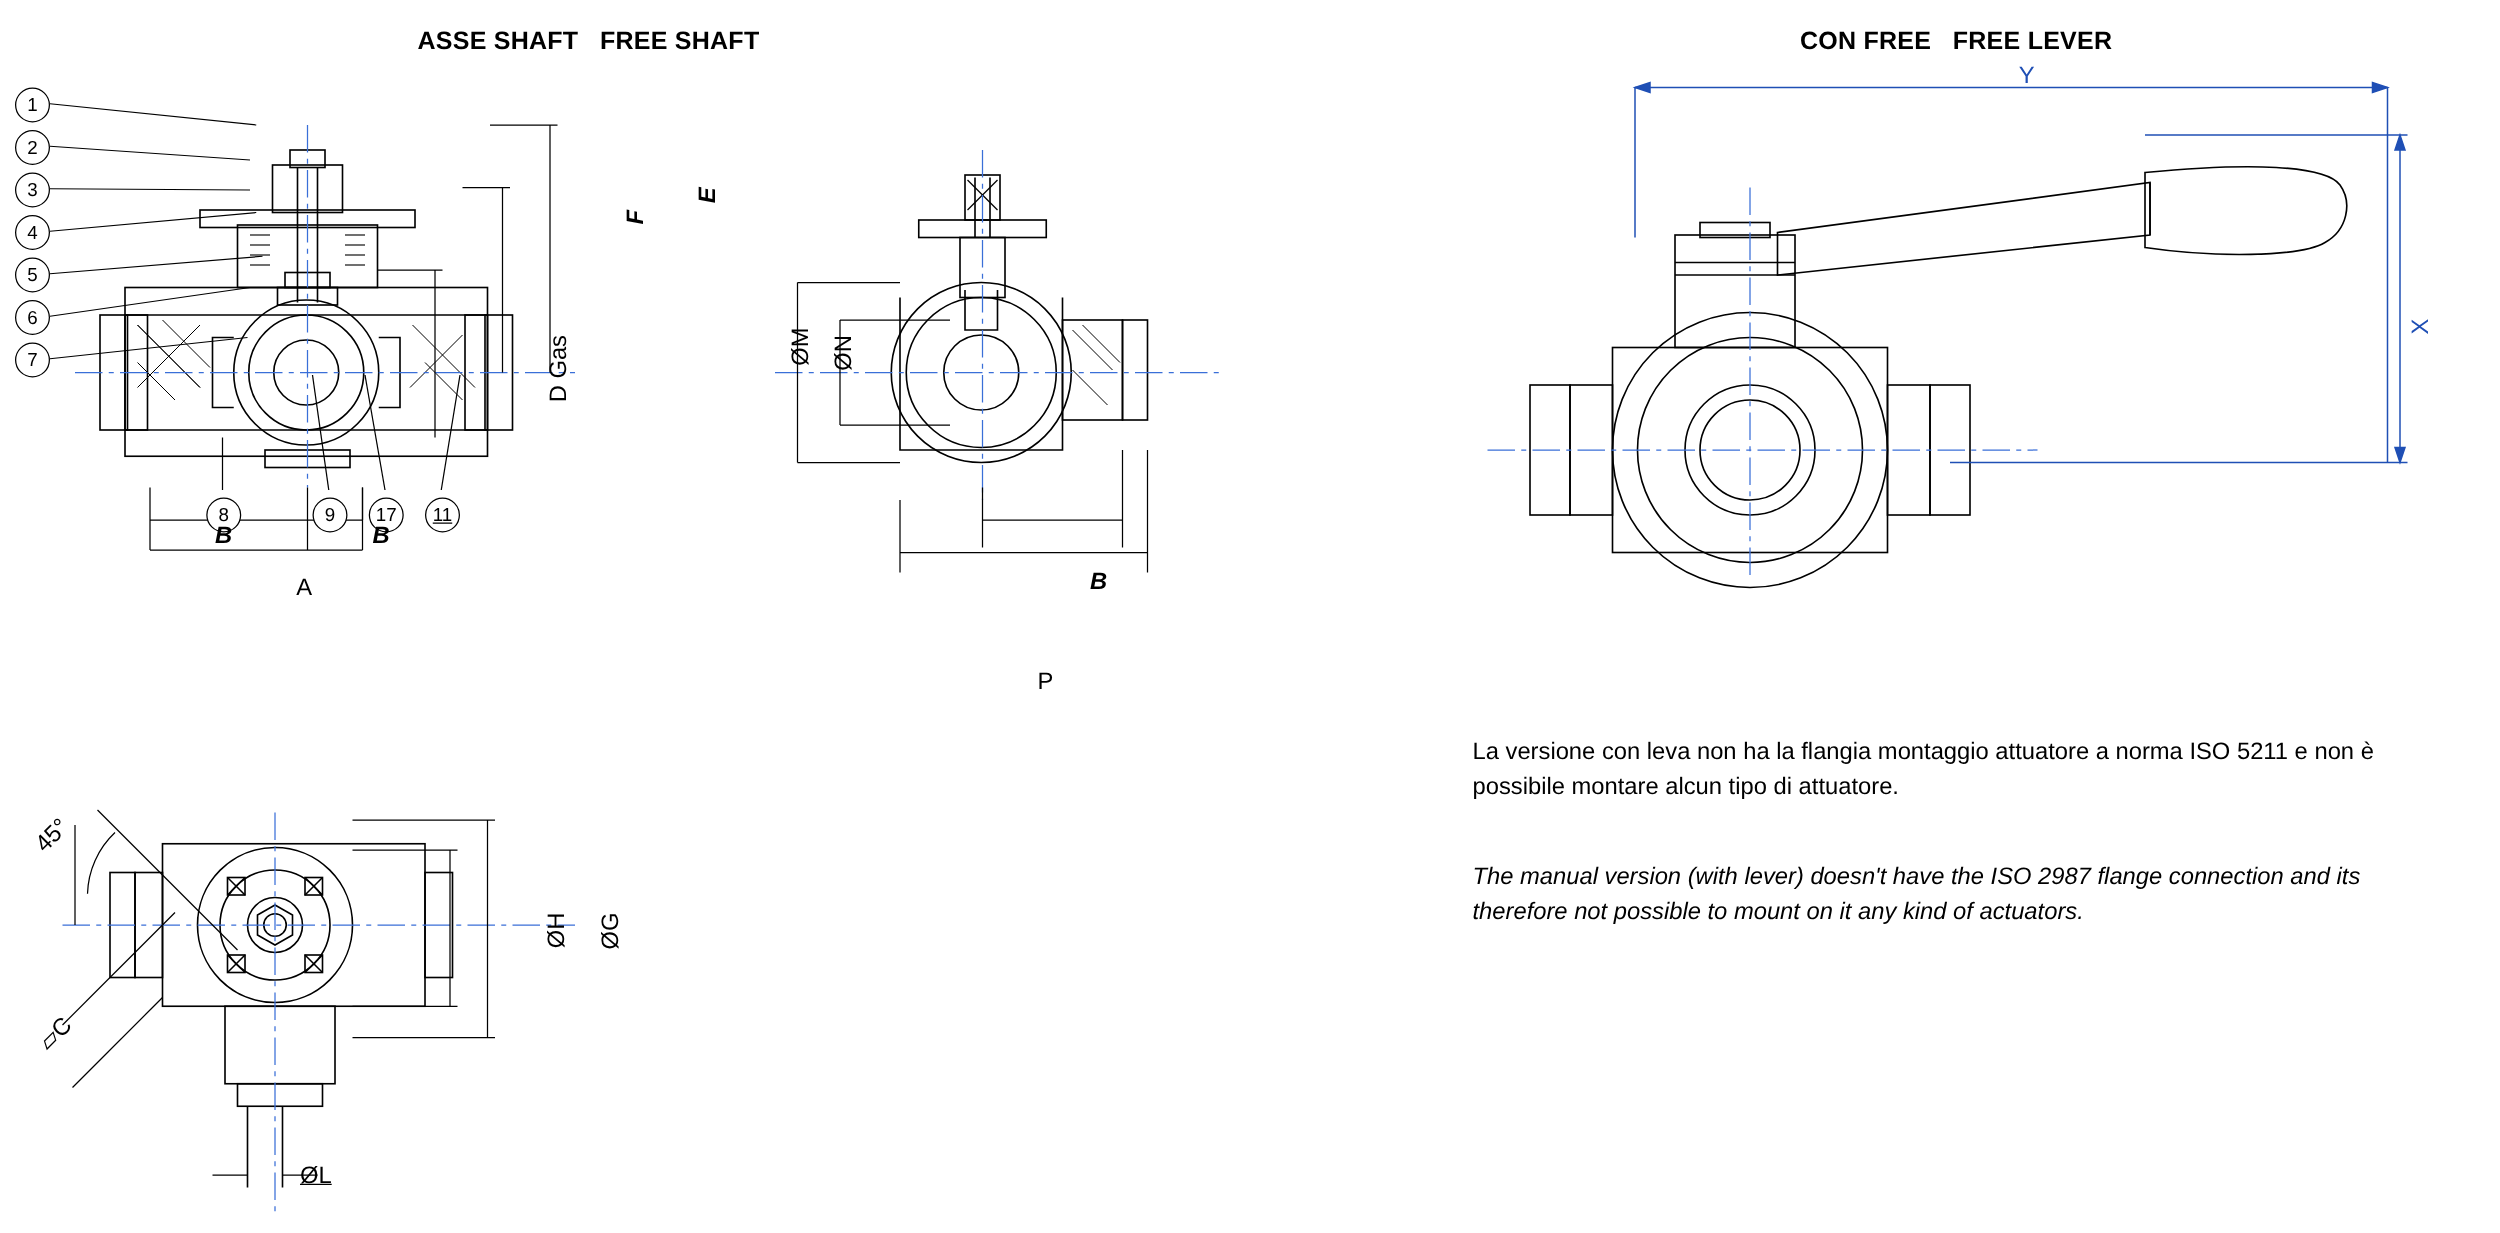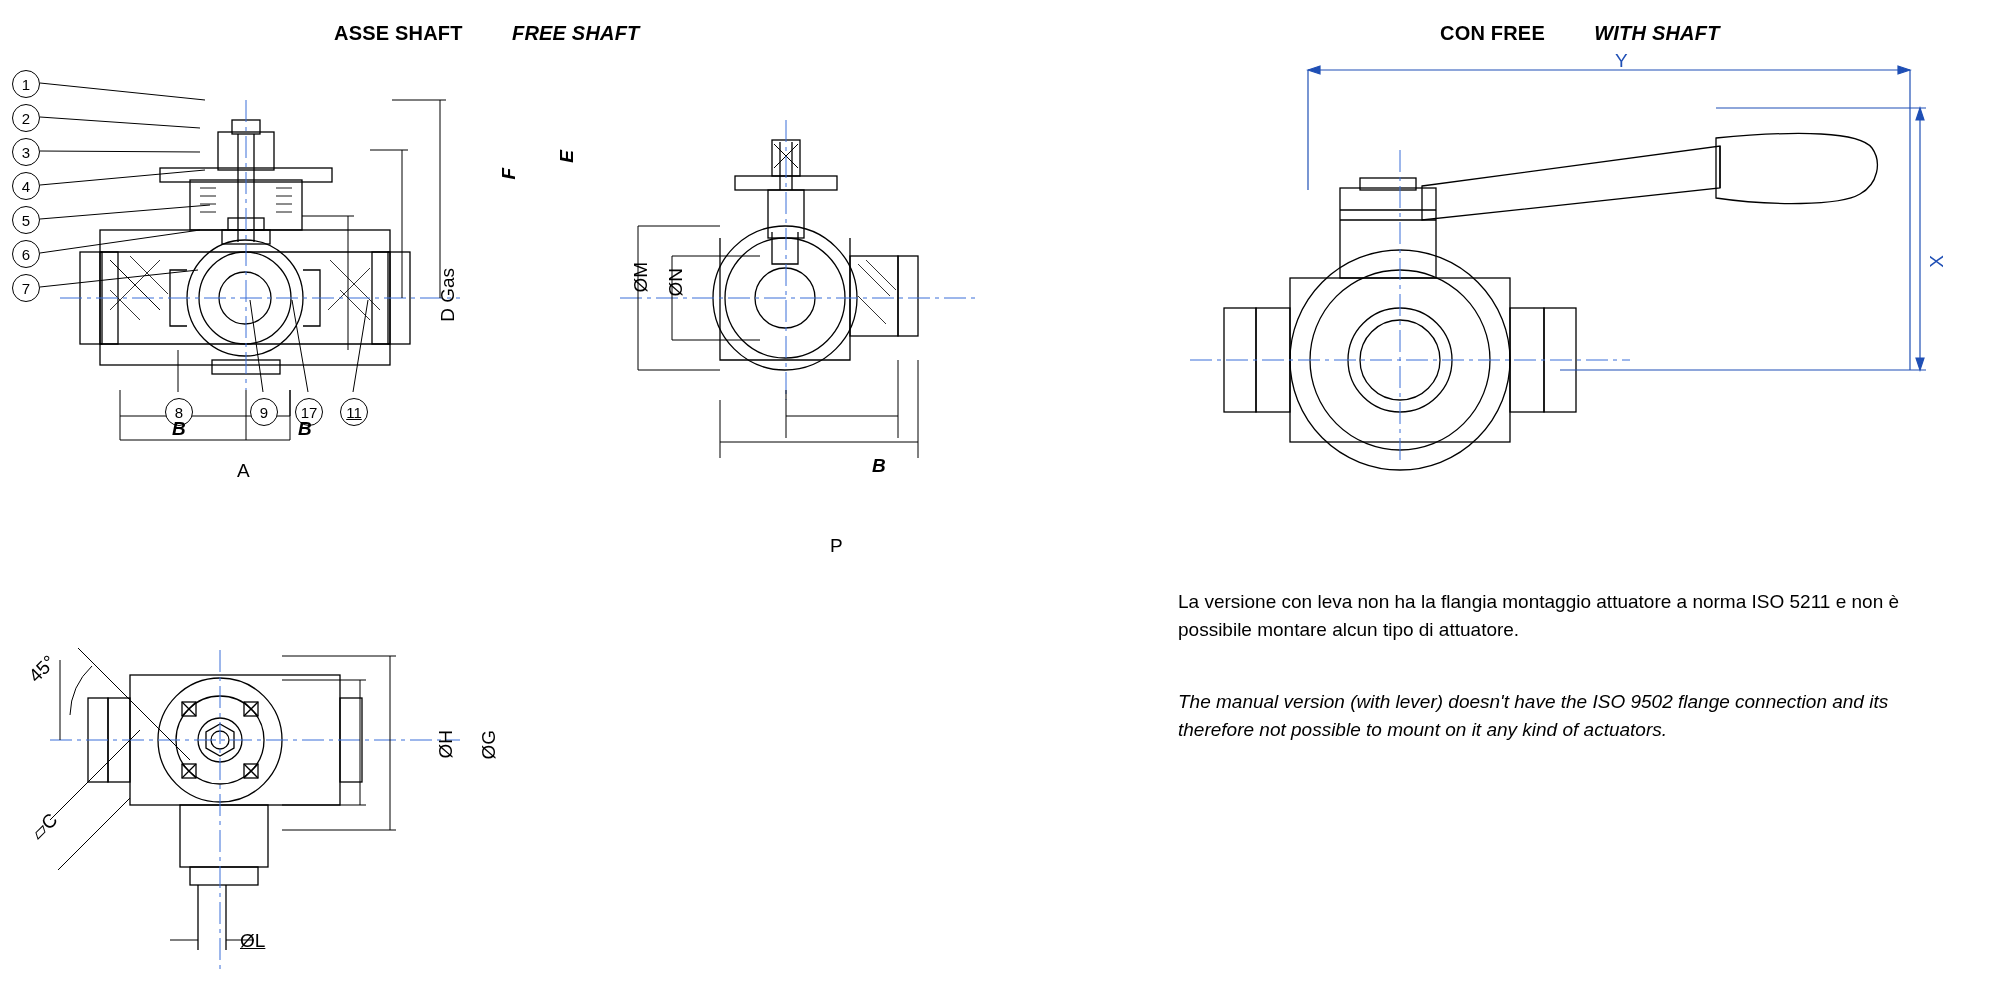--- a/index.html
+++ b/index.html
@@ -1,40 +1,40 @@
 <!DOCTYPE html>
 <html><head>
 <meta charset="utf-8">
 <style>
   html,body{margin:0;padding:0;background:#ffffff;}
   body{width:2000px;height:986px;position:relative;font-family:"Liberation Sans",sans-serif;color:#000;overflow:hidden;}
   .abs{position:absolute;}
   .ttl{font-weight:bold;font-size:20px;letter-spacing:.2px;}
-  .ttl .it{font-style:italic;margin-left:32px;}
+  .ttl .it{}
   .lbl{font-size:17px;}
   .lbl-i{font-size:19px;font-style:italic;font-weight:bold;}
   .vert{writing-mode:vertical-rl;transform:rotate(180deg);}
   .para{font-size:19px;font-weight:normal;line-height:1.45;width:790px;}
   .para.it{font-style:italic;}
   .callout{width:26px;height:26px;border:1.4px solid #000;border-radius:50%;
            font-size:15px;display:flex;align-items:center;justify-content:center;background:#fff;}
   svg{display:block;}
   .blue{color:#1f4fb5;}
 </style>
 </head>
 <body>
 
 <div class="abs ttl" style="left:334px;top:22px;">
   <span>ASSE SHAFT</span>
   &nbsp;&nbsp;<span class="it">FREE SHAFT</span>
 </div>
 
 <div class="abs ttl" style="left:1440px;top:22px;">
   <span>CON FREE</span>
-  &nbsp;&nbsp;<span class="it">WITH SHAFT</span>
+  &nbsp;&nbsp;<span class="it">FREE LEVER</span>
 </div>
 
 <div class="abs" style="left:40px;top:60px;">
 <svg width="620" height="420" viewBox="0 0 620 420">
   <g stroke="#000" fill="none" stroke-width="1.3">
 
     <rect x="60" y="170" width="290" height="135"></rect>
     <rect x="60" y="192" width="18" height="92"></rect>
     <rect x="332" y="192" width="18" height="92"></rect>
     <rect x="40" y="192" width="22" height="92"></rect>
@@ -313,13 +313,13 @@
     <line x1="556" y1="48" x2="766" y2="48"></line>
     <line x1="400" y1="310" x2="766" y2="310"></line>
   </g>
 </svg>
 </div>
 
 <div class="abs blue lbl" style="left:1615px;top:50px;font-size:19px;">Y</div>
 <div class="abs blue lbl vert" style="left:1926px;top:255px;font-size:19px;">X</div>
 
 <div class="abs para" style="left:1178px;top:588px;">La versione con leva non ha la flangia montaggio attuatore a norma ISO 5211 e non è possibile montare alcun tipo di attuatore.</div>
-<div class="abs para it" style="left:1178px;top:688px;">The manual version (with lever) doesn't have the ISO 9502 flange connection and its therefore not possible to mount on it any kind of actuators.</div>
+<div class="abs para it" style="left:1178px;top:688px;">The manual version (with lever) doesn't have the ISO 2987 flange connection and its therefore not possible to mount on it any kind of actuators.</div>
 
 </body></html>

